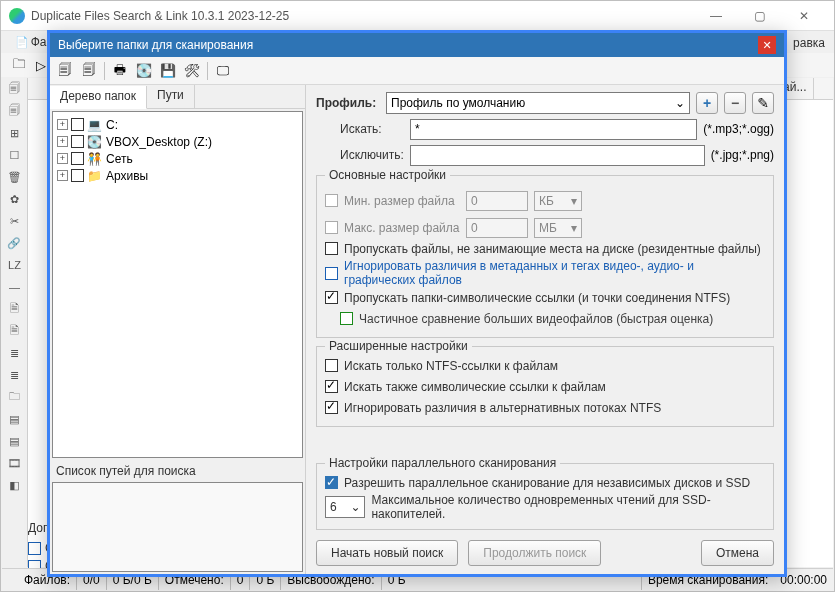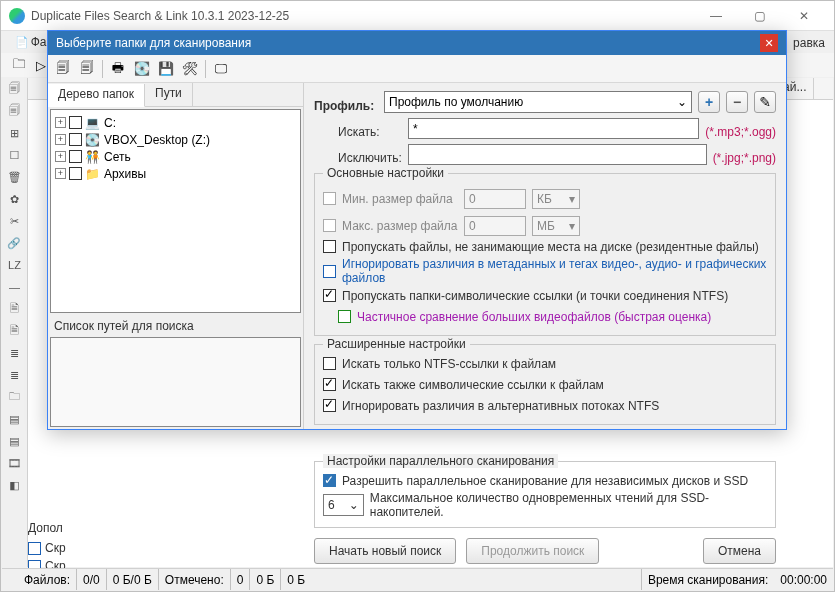--- a/index.html
+++ b/index.html
@@ -23,21 +23,21 @@
 .right-area .hdr { height: 22px; background: #f5f5f5; border-bottom: 1px solid #d0d0d0; display: flex; }
 .right-area .hdr .col { padding: 2px 6px; border-right: 1px solid #d0d0d0; color: #333; }
 .dopoln { position: absolute; left: 27px; bottom: 56px; color: #333; }
 .chk-row { position: absolute; left: 27px; display: flex; align-items: center; gap: 4px; color: #333; }
 .chk-row .cb { width: 13px; height: 13px; border: 1px solid #1a5fb4; background: #fff; }
 
 .statusbar { position: absolute; left: 1px; right: 1px; bottom: 1px; height: 22px; background: #f0f0f0; border-top: 1px solid #d0d0d0; display: flex; align-items: center; font-size: 12px; padding-left: 16px; }
 .statusbar .cell { border-right: 1px solid #c0c0c0; padding: 0 6px; height: 100%; display: flex; align-items: center; }
 
 
-.modal { position: absolute; left: 47px; top: 30px; width: 740px; height: 400px; background: #f0f0f0; border: 1px solid #3b82f6; box-shadow: 0 4px 20px rgba(0,0,0,0.25); }
+.modal { position: absolute; left: 47px; top: 30px; width: 740px; height: 547px; background: #f0f0f0; border: 3px solid #3b82f6; box-shadow: 0 4px 20px rgba(0,0,0,0.25); }
 .modal-title { height: 24px; background: #2e74b5; color: #fff; display: flex; align-items: center; padding: 0 8px; }
 .modal-title .t { flex: 1; }
 .modal-title .x { width: 18px; height: 18px; background: #d9392b; color: #fff; display: flex; align-items: center; justify-content: center; font-size: 11px; }
 .modal-toolbar { height: 28px; background: #f5f5f5; border-bottom: 1px solid #d8d8d8; display: flex; align-items: center; padding: 0 4px; gap: 2px; }
 .modal-toolbar .sep { width: 1px; height: 18px; background: #c0c0c0; margin: 0 2px; }
 .modal-toolbar .btn { width: 22px; height: 22px; display: flex; align-items: center; justify-content: center; font-size: 13px; }
 
 .modal-body { position: absolute; top: 52px; left: 0; right: 0; bottom: 0; display: flex; }
 .left-pane { width: 256px; border-right: 1px solid #d0d0d0; display: flex; flex-direction: column; }
 .tabs { height: 24px; display: flex; border-bottom: 1px solid #d0d0d0; background: #f0f0f0; }
@@ -45,43 +45,43 @@
 .tab.active { background: #fff; border-bottom: 1px solid #fff; position: relative; top: 1px; }
 .tree { flex: 1; background: #fff; border: 1px solid #888; margin: 2px; padding: 4px; overflow: auto; font-size: 12px; }
 .tree-node { display: flex; align-items: center; gap: 3px; height: 17px; }
 .tree-node .exp { width: 11px; height: 11px; border: 1px solid #888; display: flex; align-items: center; justify-content: center; font-size: 9px; line-height: 1; color: #444; }
 .tree-node .cb { width: 13px; height: 13px; border: 1px solid #333; background: #fff; }
 .tree-node .ic { width: 16px; font-size: 12px; }
 .paths-label { padding: 4px 6px; color: #333; }
 .paths-box { flex: 0 0 90px; margin: 0 2px 2px 2px; border: 1px solid #888; background: #f9f9f9; }
 
 .right-pane { flex: 1; padding: 6px 10px 6px 10px; display: flex; flex-direction: column; gap: 2px; }
-.row { display: flex; align-items: flex-end; gap: 6px; min-height: 24px; }
+.row { display: flex; align-items: center; gap: 6px; min-height: 24px; }
 .row .lbl { width: 64px; color: #333; margin-left: 24px; }
 .row .lbl-b { width: 64px; color: #333; font-weight: bold; }
 .row input[type=text] { border: 1px solid #7a7a7a; height: 21px; padding: 0 4px; background: #fff; }
-.row .hint { color: #be185d; }
+.row .hint { color: #000000; }
 .profile-sel { flex: 1; height: 22px; border: 1px solid #7a7a7a; background: #fff; padding: 0 4px; display: flex; align-items: center; justify-content: space-between; }
 .icon-btn { width: 22px; height: 22px; border: 1px solid #a0a0a0; border-radius: 3px; background: linear-gradient(#fdfdfd,#e8e8e8); display: flex; align-items: center; justify-content: center; font-size: 14px; }
 
 .group { border: 1px solid #c8c8c8; margin-top: 6px; padding: 8px 8px 8px 8px; position: relative; }
 .group .legend { position: absolute; top: -8px; left: 8px; background: #f0f0f0; padding: 0 4px; color: #333; }
 .opt { display: flex; align-items: center; gap: 6px; min-height: 21px; color: #333; }
 .opt.disabled { color: #888; margin-top: 6px; }
 .opt .cb { width: 13px; height: 13px; border: 1px solid #333; background: #fff; position: relative; flex-shrink: 0; }
 .opt .cb.checked::after { content: "✓"; position: absolute; top: -3px; left: 0; font-size: 12px; color: #000; }
 .opt .cb.blue { border-color: #2e74b5; background: #2e74b5; }
 .opt .cb.blue.checked::after { color: #fff; top: -2px; }
 .opt .cb.dis { border-color: #aaa; }
 .numbox { width: 62px; height: 20px; border: 1px solid #aaa; background: #f4f4f4; color: #888; padding: 0 4px; }
 .unitsel { width: 48px; height: 20px; border: 1px solid #aaa; background: #f4f4f4; color: #888; padding: 0 4px; display: flex; align-items: center; justify-content: space-between; }
 .spin { width: 42px; height: 22px; border: 1px solid #7a7a7a; background: #fff; display: flex; align-items: center; padding: 0 4px; justify-content: space-between; }
 
 .link-blue { color: #1a5fb4; }
-.link-green { color: #a21caf; padding-left: 15px; }
+.link-green { color: #404040; padding-left: 15px; }
 
 .btn-row { margin-top: auto; display: flex; align-items: center; gap: 10px; padding: 8px 0 4px 0; }
 .push-btn { height: 26px; padding: 0 14px; border: 1px solid #a0a0a0; border-radius: 3px; background: linear-gradient(#fdfdfd,#e6e6e6); color: #333; display: flex; align-items: center; }
 .push-btn.disabled { color: #999; }
 .spacer { flex: 1; }
 </style>
 </head>
 <body>
 
 <div class="main-win">
@@ -149,20 +149,23 @@
     <div class="cell">
         <span>Файлов:</span>
       </div>
     <div class="cell">0/0</div>
     <div class="cell">0 Б/0 Б</div>
     <div class="cell">
         <span>Отмечено:</span>
       </div>
     <div class="cell">0</div>
     <div class="cell">0 Б</div>
+    <div class="cell">
+        <span>Высвобождено:</span>
+      </div>
     <div class="cell" style="flex:1">0 Б</div>
     <div class="cell" style="border-right:none">Время сканирования:</div>
     <div class="cell" style="border-right:none">00:00:00</div>
   </div>
 </div>
 
 <div style="position:absolute; right:10px; top:36px; color:#333">равка</div>
 
 <div class="modal">
   <div class="modal-title">

